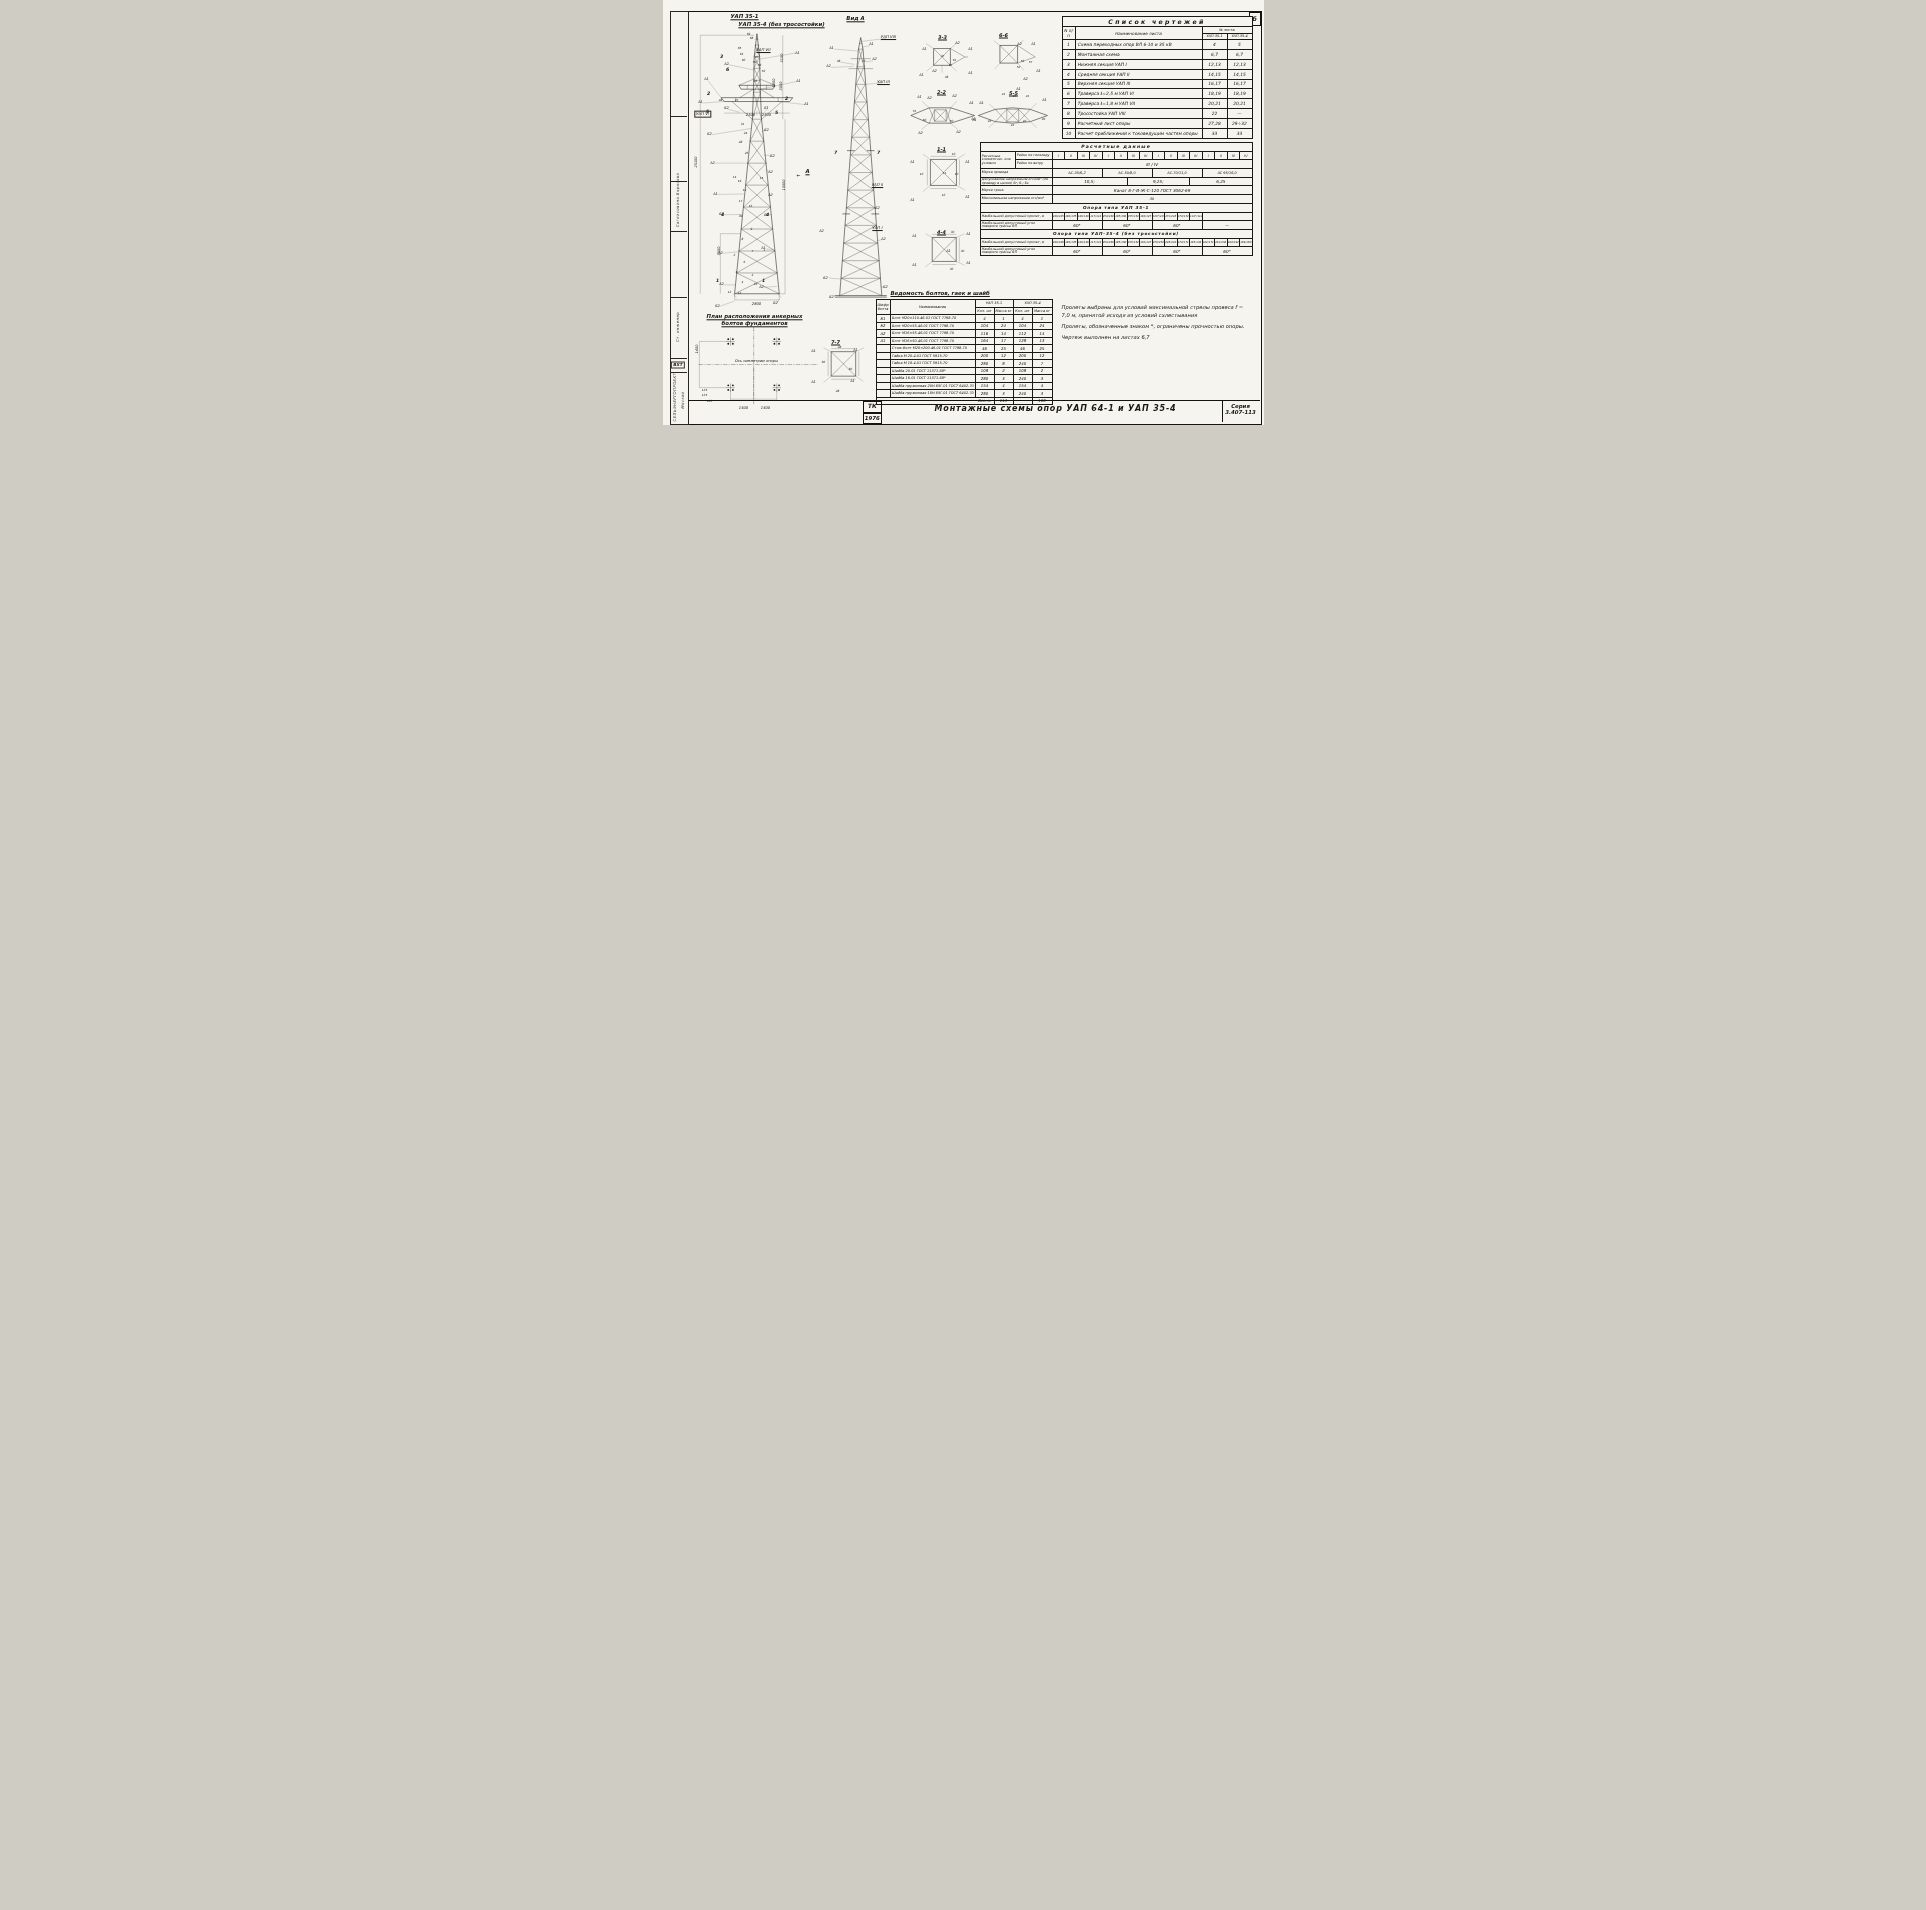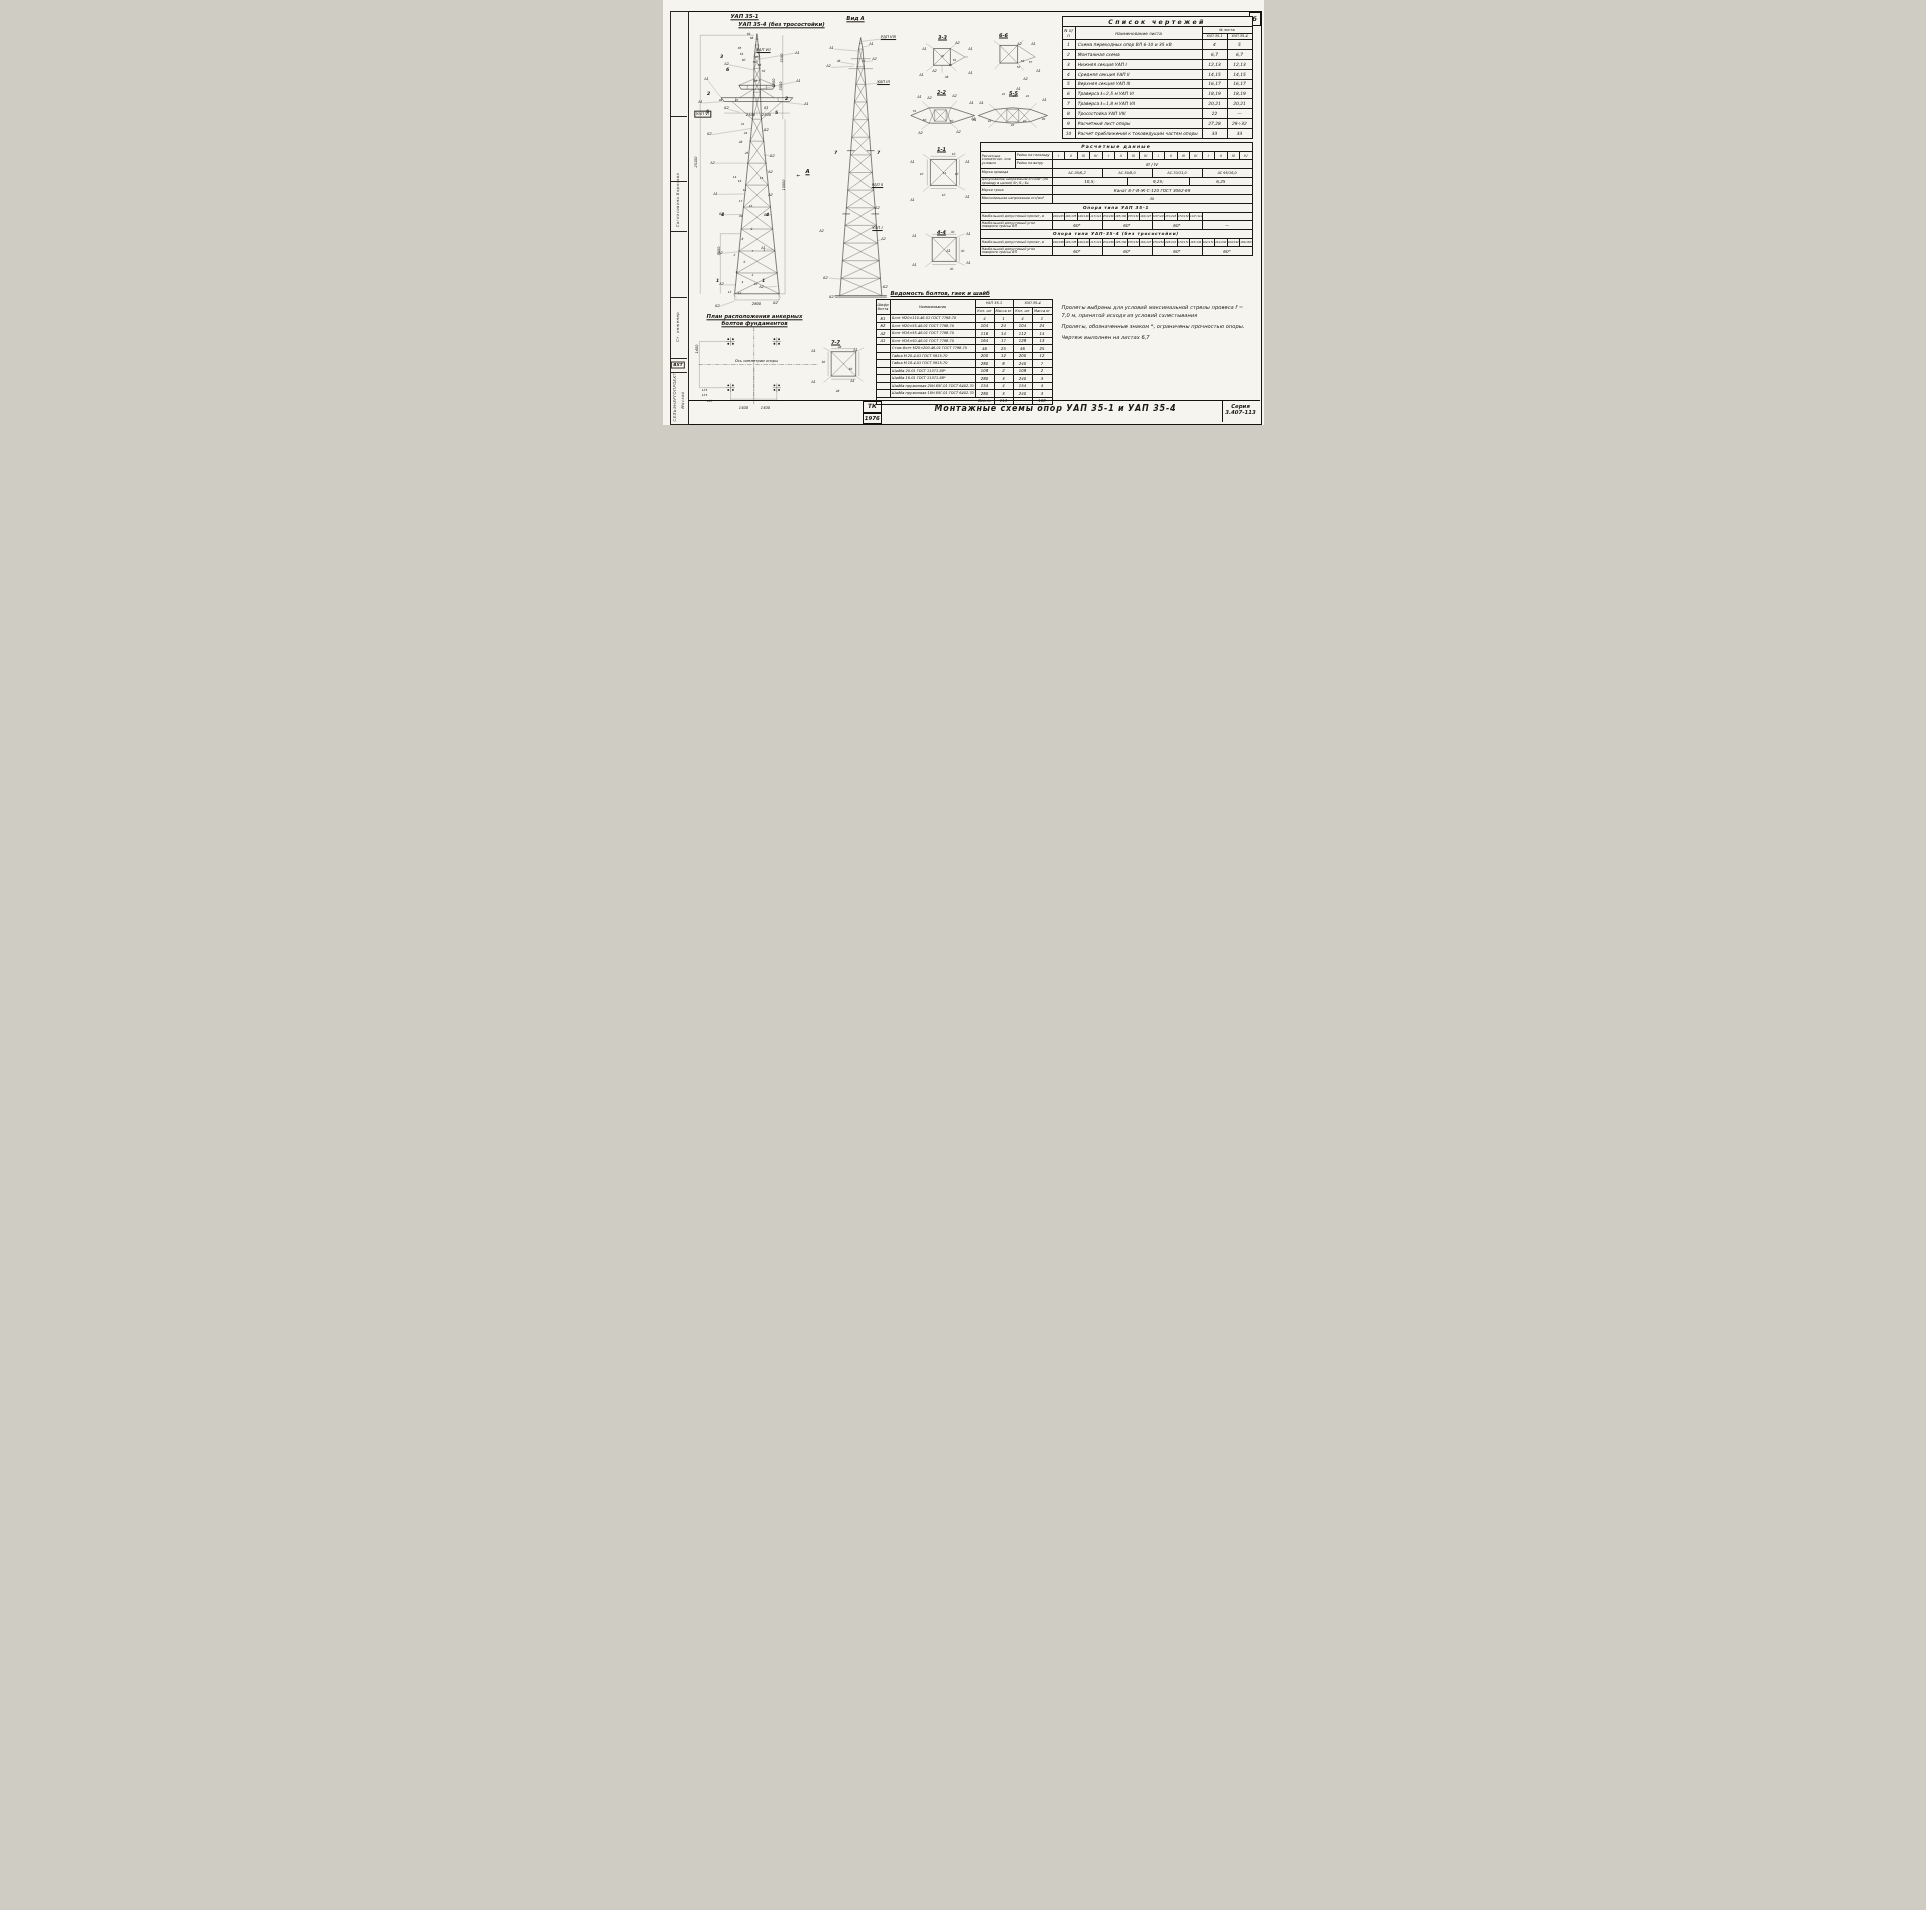--- a/index.html
+++ b/index.html
@@ -515,21 +515,21 @@
 
   <div class="notes">
     <p>Пролеты  выбраны  для  условий  максимальной стрелы  провеса  f = 7,0 м,  принятой  исходя  из условий   схлестывания</p>
     <p>Пролеты,  обозначенные  знаком *,  ограничены прочностью  опоры.</p>
     <p>Чертеж  выполнен  на  листах  6,7</p>
   </div>
 
   <div class="botline"></div>
   <div class="tkbox">ТК</div>
   <div class="yrbox">1976</div>
-  <div class="maintitle">Монтажные  схемы  опор  УАП 35-1 и УАП 35-4</div>
+  <div class="maintitle">Монтажные  схемы  опор  УАП 64-1 и УАП 35-4</div>
   <div class="series">
     <div class="s1">Серия</div>
     <div class="s2">3.407-113</div>
   </div>
 
   <div id="labels-layer">
 
   <span class="lbl t1" style="left: 82px; top: 17px;">УАП 35-1</span>
       <span class="lbl t1" style="left: 119px; top: 25px;">УАП 35-4 (без тросостойки)</span>
       <span class="lbl t1" style="left: 193px; top: 18.5px;">Вид А</span>

